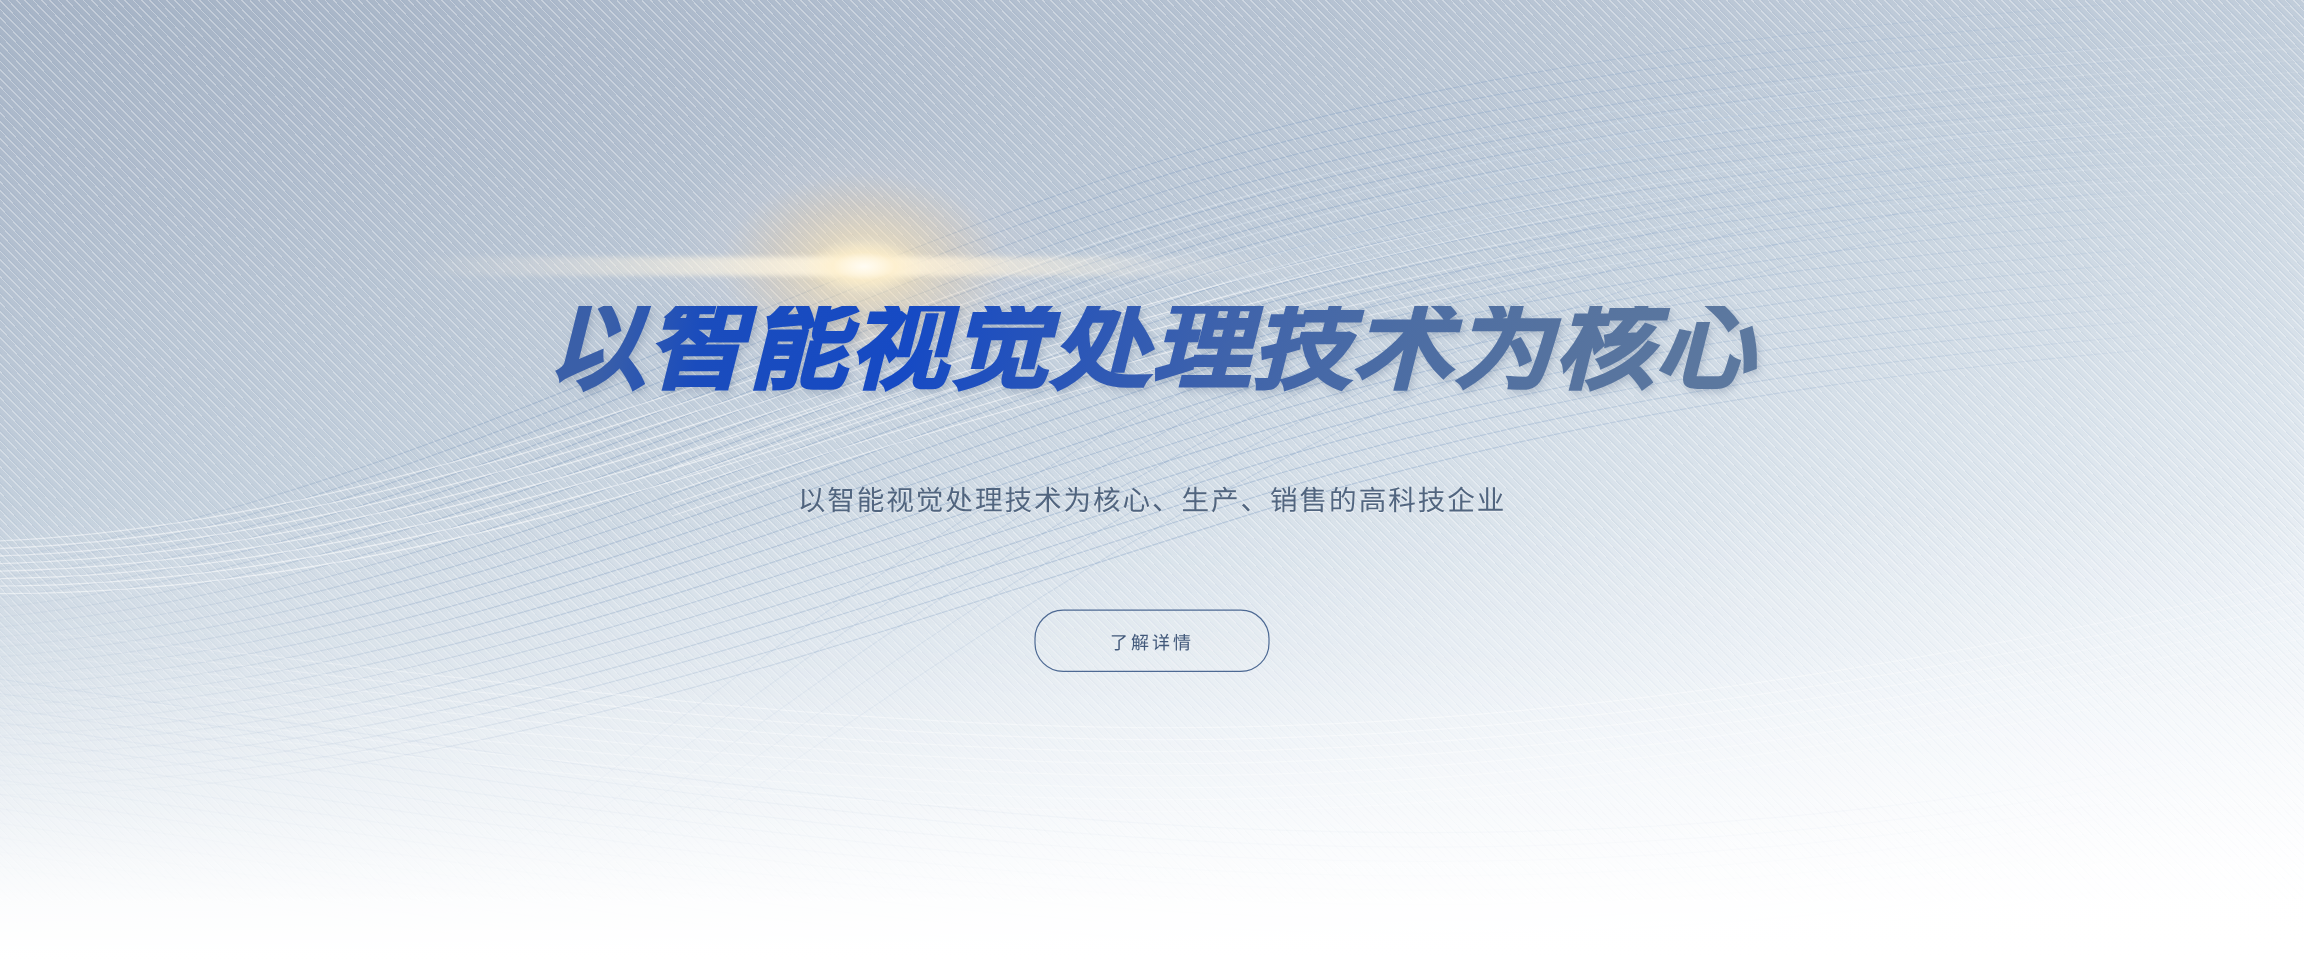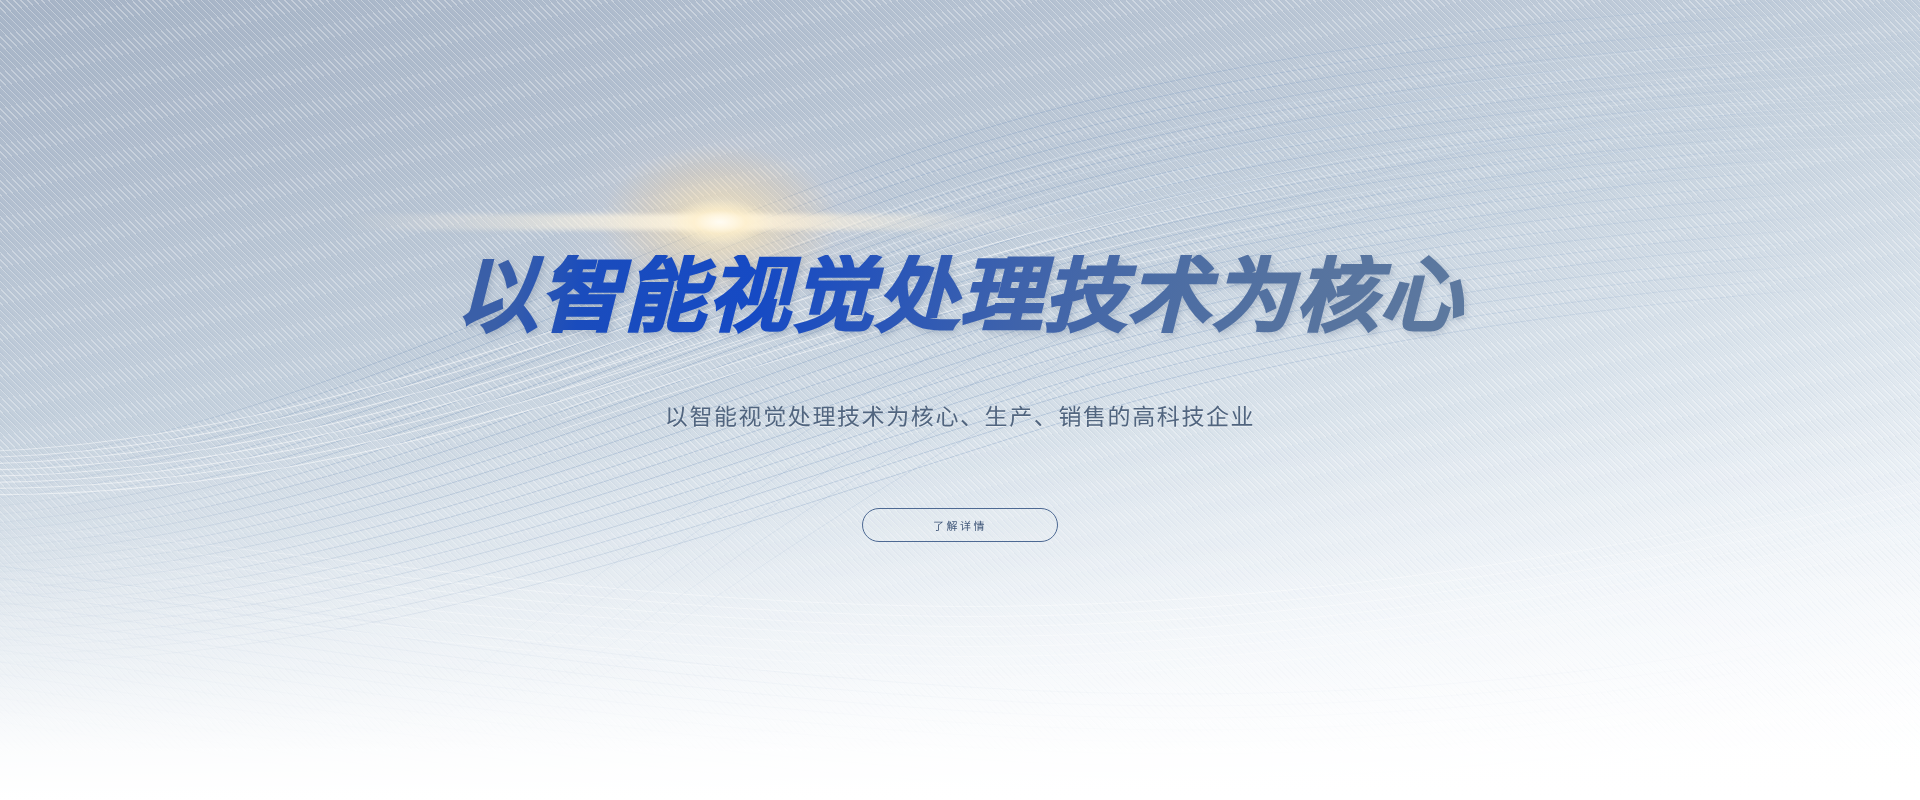--- a/index.html
+++ b/index.html
@@ -130,21 +130,21 @@
     align-items: center;
   }
 
   #headline {
     margin: 0;
     position: absolute;
     top: 255px;
     left: 50%;
     transform: translateX(-50%);
     white-space: nowrap;
-    font-family: Liberation Sans, sans-serif;
+    font-family: Liberation Mono, monospace;
     font-size: 82px;
     line-height: 1;
     font-weight: 700;
     letter-spacing: 2px;
     font-style: italic;
     -webkit-text-stroke: 2.2px currentColor;
     background-image: linear-gradient(100deg,
       #3a5fa8 0%,
       #3a5fa8 5%,
       #1a4cbd 13%,
@@ -175,30 +175,30 @@
     color: #51657f;
     text-shadow: 0 1px 1px rgba(255,255,255,0.55);
   }
 
   #cta-button {
     position: absolute;
     top: 508px;
     left: 50%;
     transform: translateX(-50%);
     width: 196px;
-    height: 34px;
+    height: 52px;
     box-sizing: border-box;
     display: flex;
     align-items: center;
     justify-content: center;
     border: 1.6px solid #4d6993;
     border-radius: 24px;
     background: rgba(255,255,255,0.06);
     color: #41587a;
-    font-size: 11px;
+    font-size: 15px;
     letter-spacing: 2.5px;
     cursor: pointer;
     user-select: none;
     text-decoration: none;
   }
 </style>
 </head>
 <body>
 
 <div id="stage">

